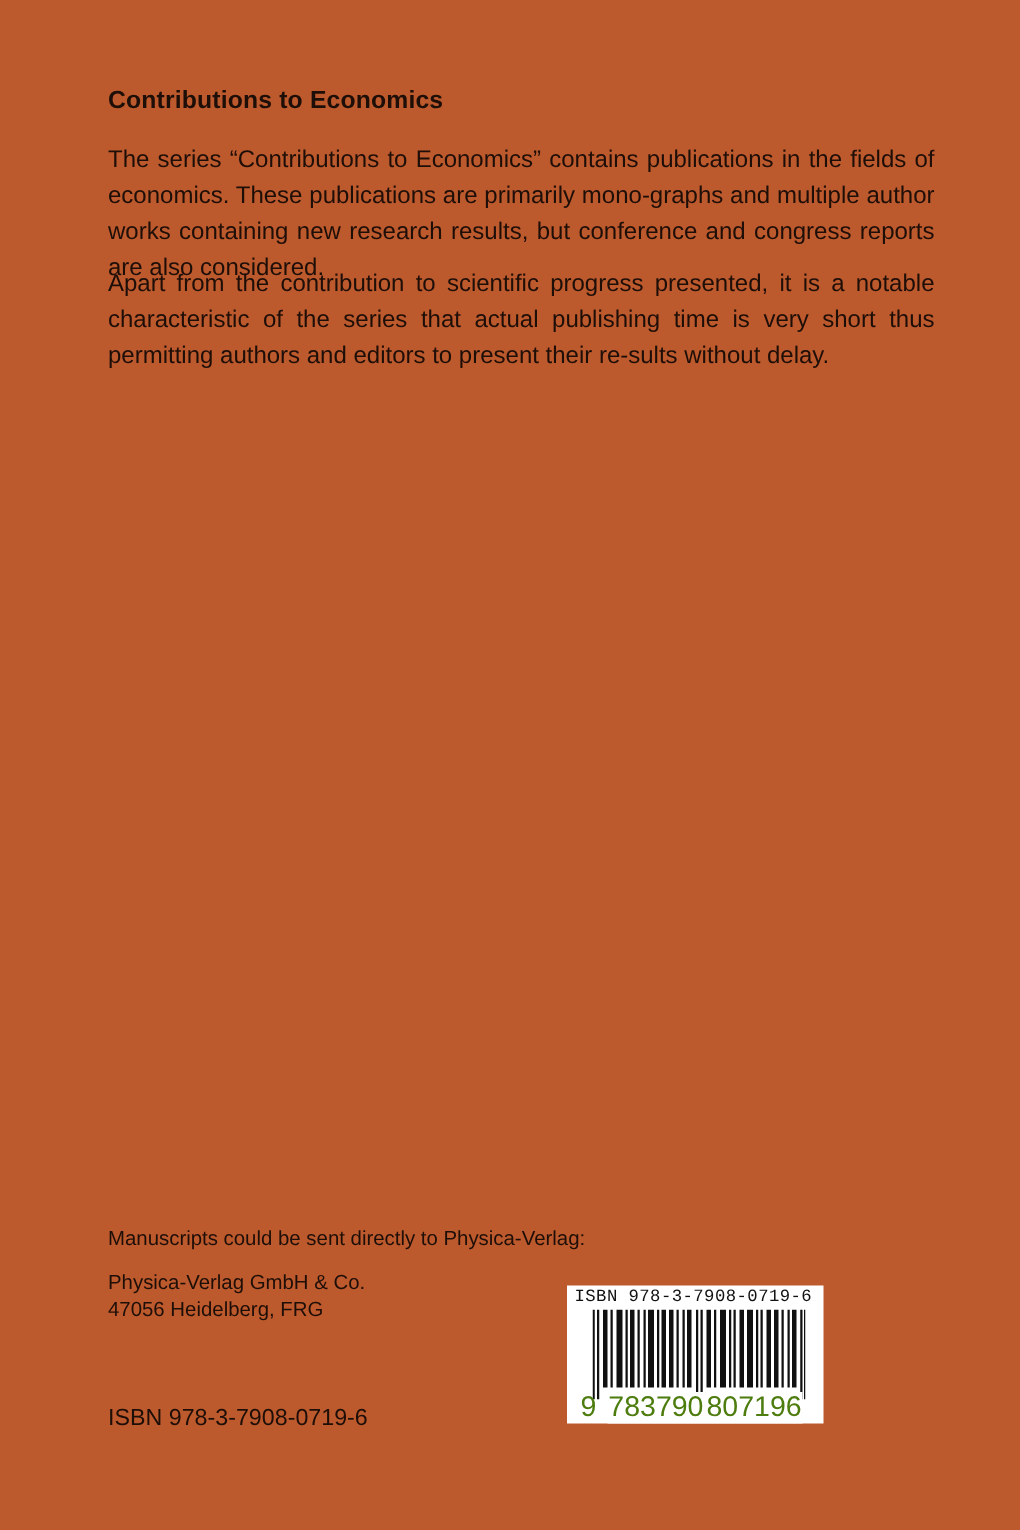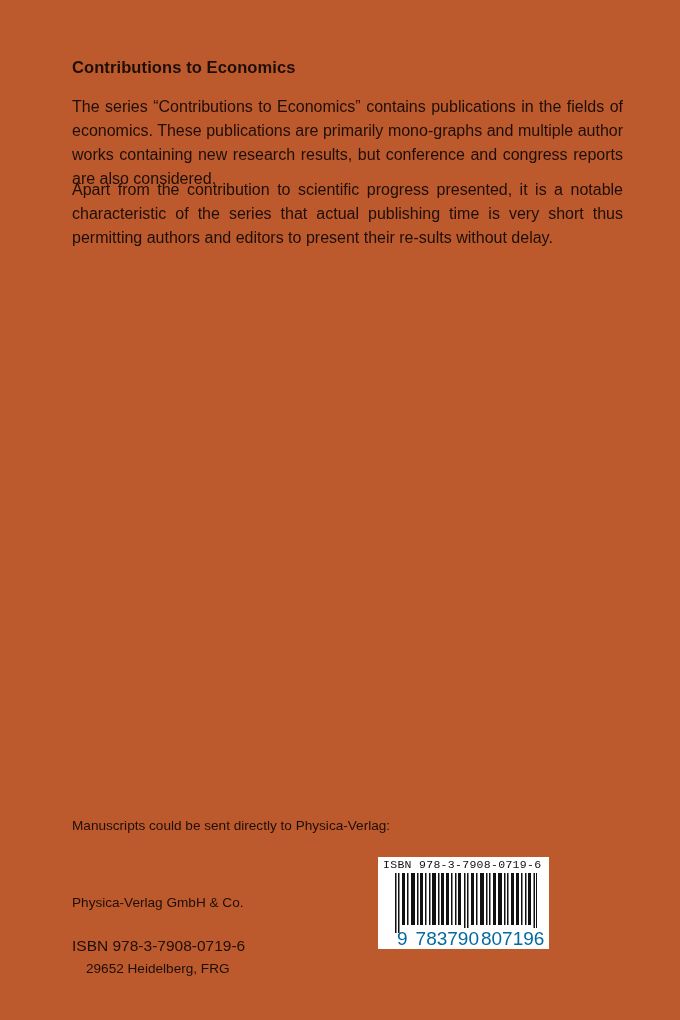--- a/index.html
+++ b/index.html
@@ -17,62 +17,62 @@
     }
     .para {
       position: absolute; left: 72px; width: 551px;
       font-size: 16px; line-height: 24px;
       text-align: justify; text-align-last: left;
     }
     .p1 { top: 95px; }
     .p2 { top: 178px; }
     .small {
       position: absolute; left: 72px;
-      font-size: 13.6px; line-height: 18px; text-align: center;
+      font-size: 13.6px; line-height: 18px;
     }
     .manus { top: 817px; }
     .addr { top: 846px; }
-    .addr div { height: 18px; margin-top: 48px; }
+    .addr div { height: 18px; }
     .isbn-bottom { position: absolute; left: 72px; top: 937px; font-size: 15.5px; }
     .barcode-box {
       position: absolute; left: 378px; top: 857px;
       width: 171px; height: 92px;
       background: #ffffff;
     }
     .barcode-top {
       position: absolute; left: 5px; top: 1px;
       font-family: "Liberation Mono", monospace;
       font-size: 11.5px; color: #111; letter-spacing: 0.3px;
       white-space: nowrap;
     }
     .bars {
       position: absolute; left: 17px; top: 16px;
       width: 142px; height: 60px;
     }
     .barcode-num {
-      position: absolute; left: 19px; top: 71px;
-      font-size: 19px; color: #0369a1; white-space: nowrap;
+      position: absolute; left: 9px; top: 71px;
+      font-size: 19px; color: #4d7c0f; white-space: nowrap;
       background: transparent;
     }
     .barcode-num .lead { margin-right: 7px; }
     .barcode-num .g1, .barcode-num .g2 { background: #fff; padding: 0 1px; }
   </style>
 </head>
 <body>
 
 <div class="title">Contributions to Economics</div>
 
 <div class="para p1">The series “Contributions to Economics” contains publications in the fields of economics. These publications are primarily mono-graphs and multiple author works containing new research results, but conference and congress reports are also considered.</div>
 <div class="para p2">Apart from the contribution to scientific progress presented, it is a notable characteristic of the series that actual publishing time is very short thus permitting authors and editors to present their re-sults without delay.</div>
 
 <div class="small manus">Manuscripts could be sent directly to Physica-Verlag:</div>
 
 <div class="small addr">
   <div>Physica-Verlag GmbH &amp; Co.</div>
-  <div>29652 Heidelberg, FRG</div>
+  <div>47056 Heidelberg, FRG</div>
 </div>
 
 <div class="isbn-bottom">ISBN 978-3-7908-0719-6</div>
 
 <div class="barcode-box">
   <div class="barcode-top">ISBN 978-3-7908-0719-6</div>
   <svg class="bars" viewBox="0 0 142 60" preserveAspectRatio="none">
     <g fill="#111">
       <rect x="0" y="0" width="1.5" height="60"></rect>
         <rect x="3" y="0" width="1.5" height="60"></rect>

